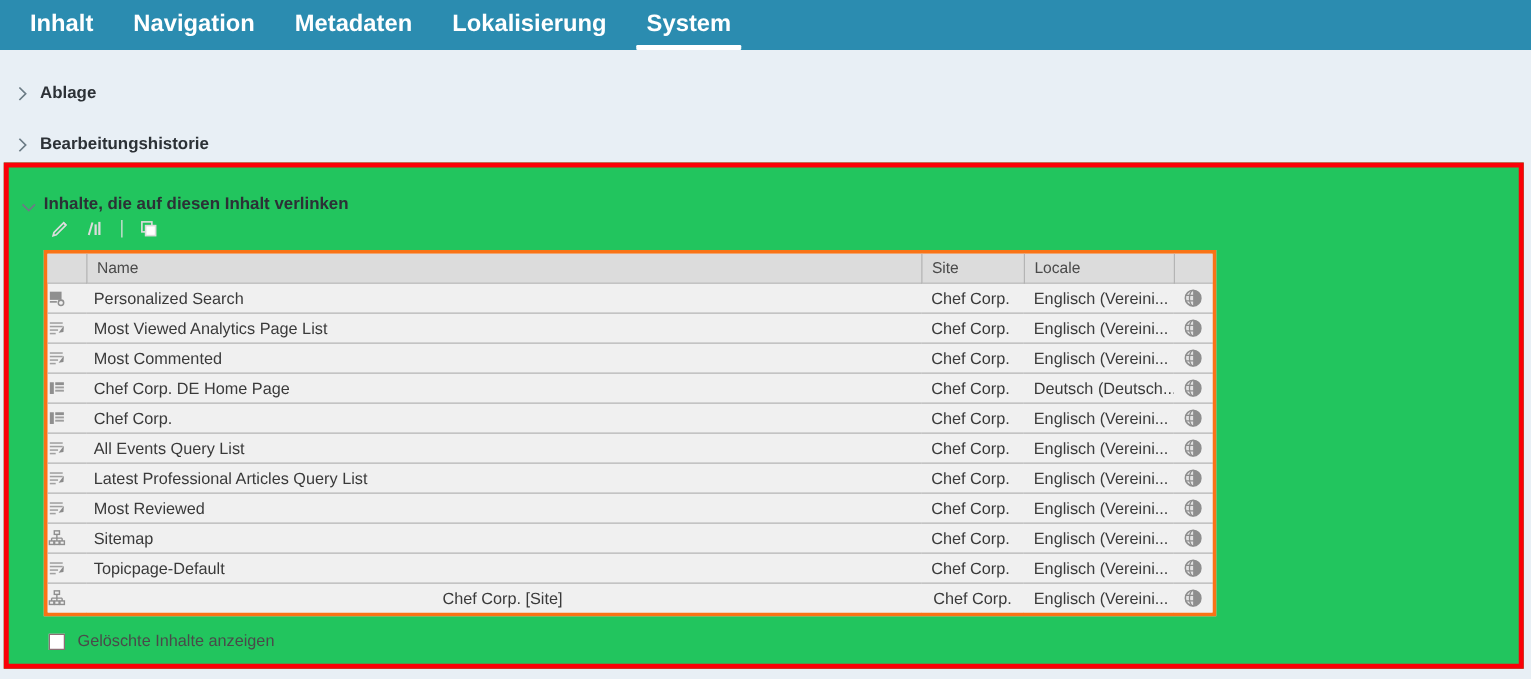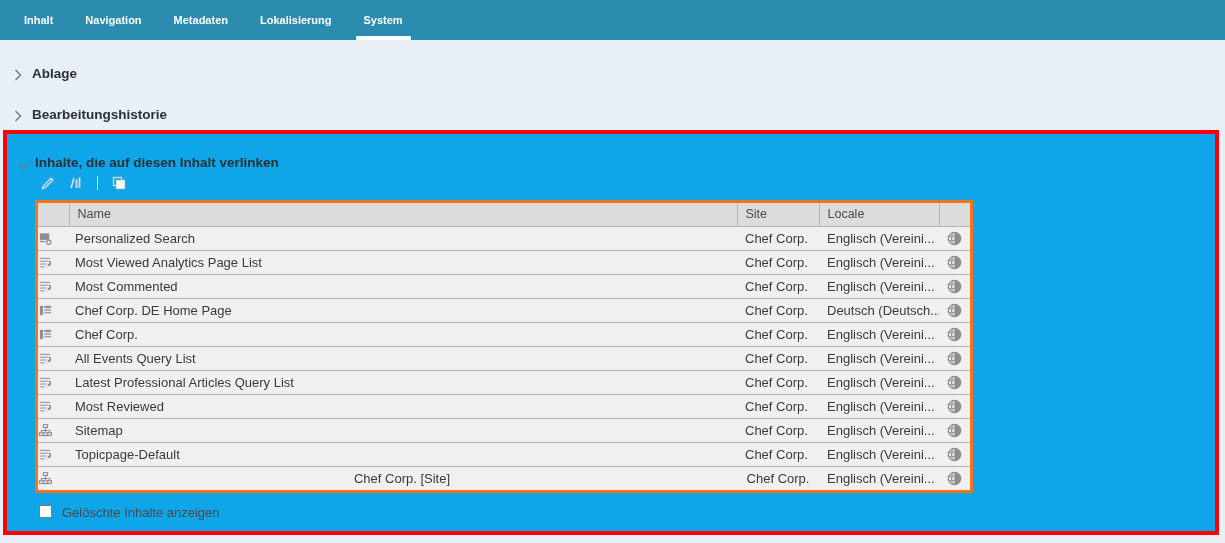--- a/index.html
+++ b/index.html
@@ -25,21 +25,21 @@
     padding-left: 8px;
     box-sizing: border-box;
   }
   .tab {
     position: relative;
     display: flex;
     align-items: center;
     padding: 0 16px;
     color: #ffffff;
     font-weight: bold;
-    font-size: 11px;
+    font-size: 19px;
     cursor: pointer;
     white-space: nowrap;
   }
   .tab.active::after {
     content: "";
     position: absolute;
     left: 8px;
     right: 8px;
     bottom: 0;
     height: 4px;
@@ -72,21 +72,21 @@
 
   
   .redbox {
     position: absolute;
     left: 3px;
     top: 130px;
     width: 1216px;
     height: 405px;
     box-sizing: border-box;
     border: 4px solid #fb0007;
-    background: #0ea5e9;
+    background: #22c55e;
   }
   .redbox .section {
     height: 36px;
     padding-left: 10px;
   }
 
   
   .toolbar {
     display: flex;
     align-items: center;
@@ -162,21 +162,21 @@
   table.grid td.globecell {
     width: 31px;
     padding: 0;
     text-align: center;
     vertical-align: middle;
   }
 
   
   .cbrow {
     display: flex;
-    align-items: flex-start;
+    align-items: flex-end;
     margin-left: 32px;
     margin-top: 12px;
     gap: 10px;
   }
   .cbox {
     width: 13px;
     height: 13px;
     border: 1px solid #8d6f76;
     background: #ffffff;
     box-sizing: border-box;

